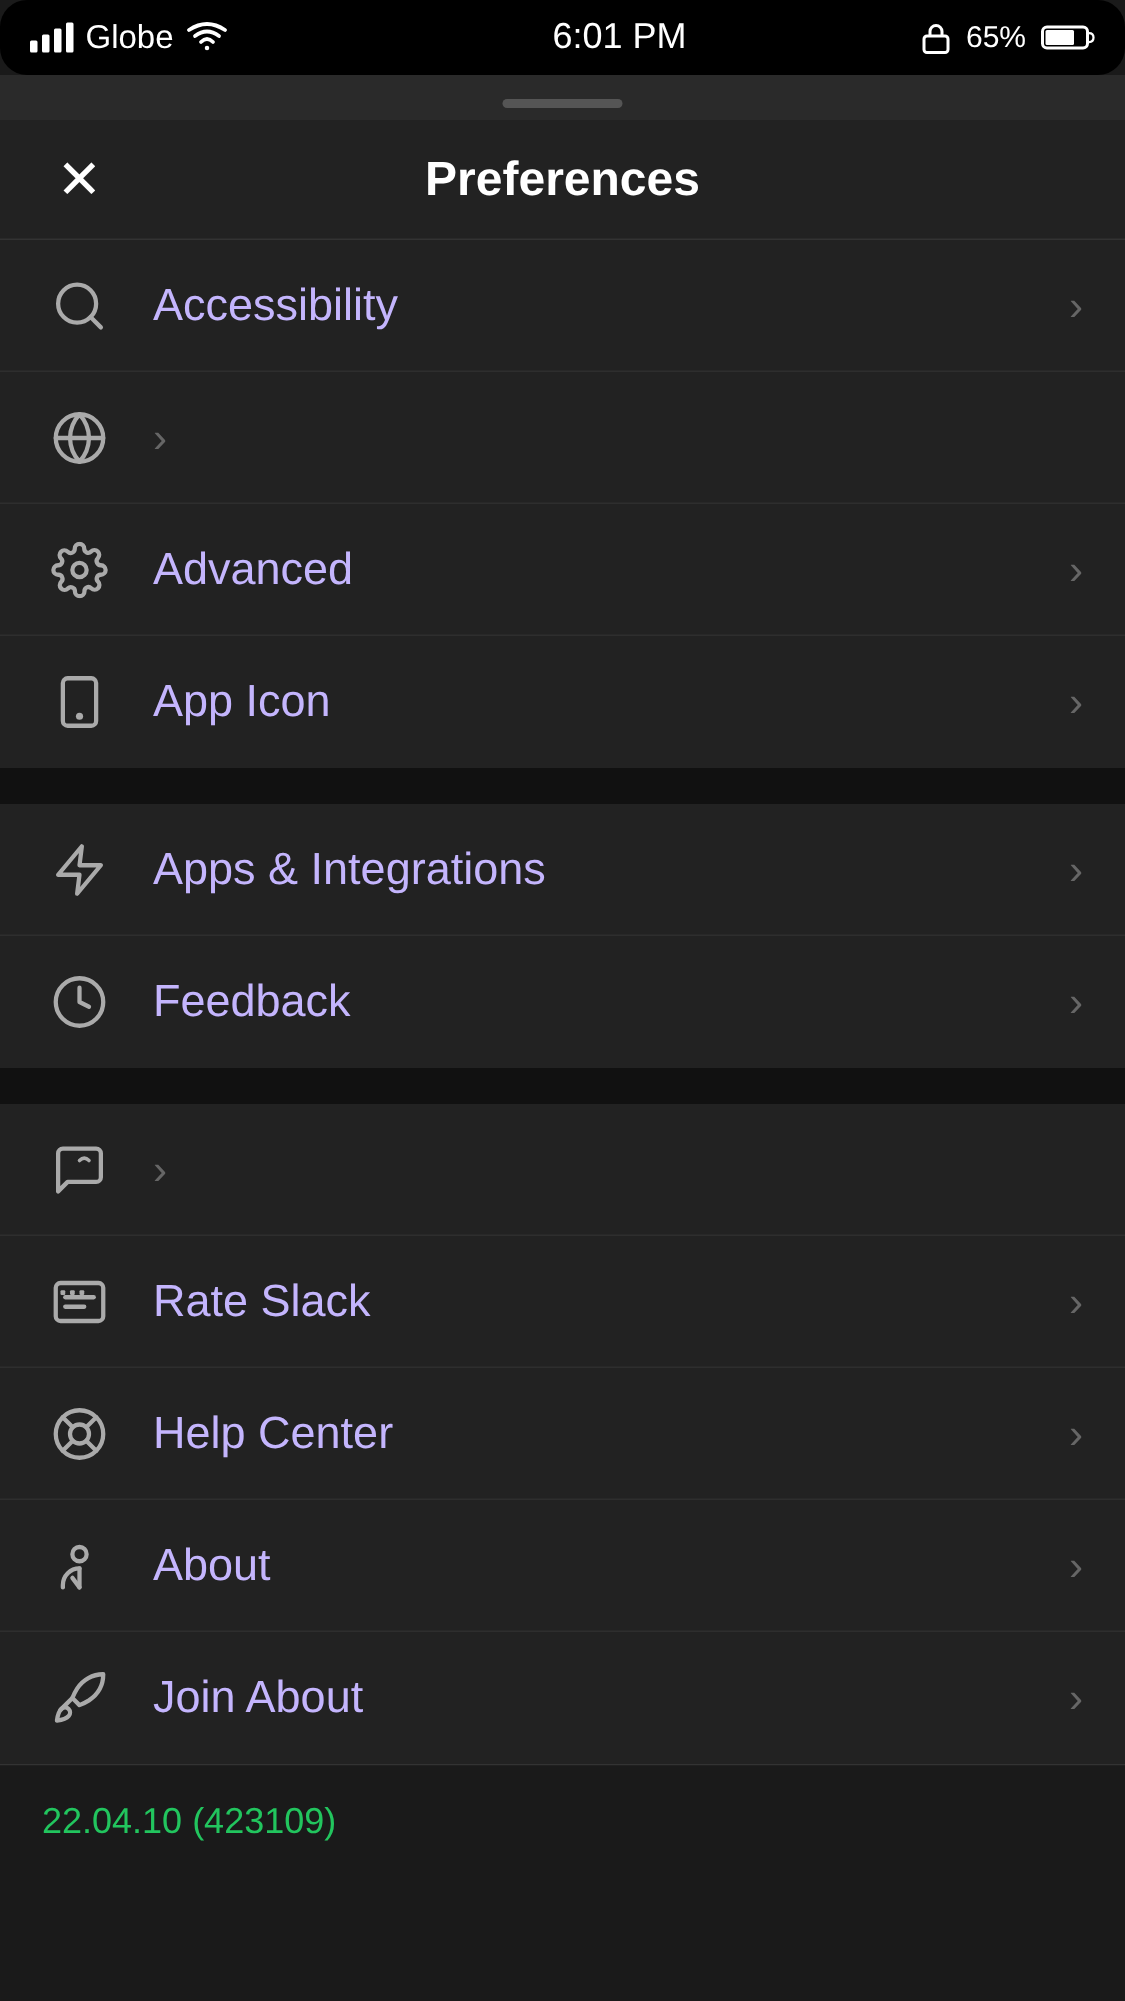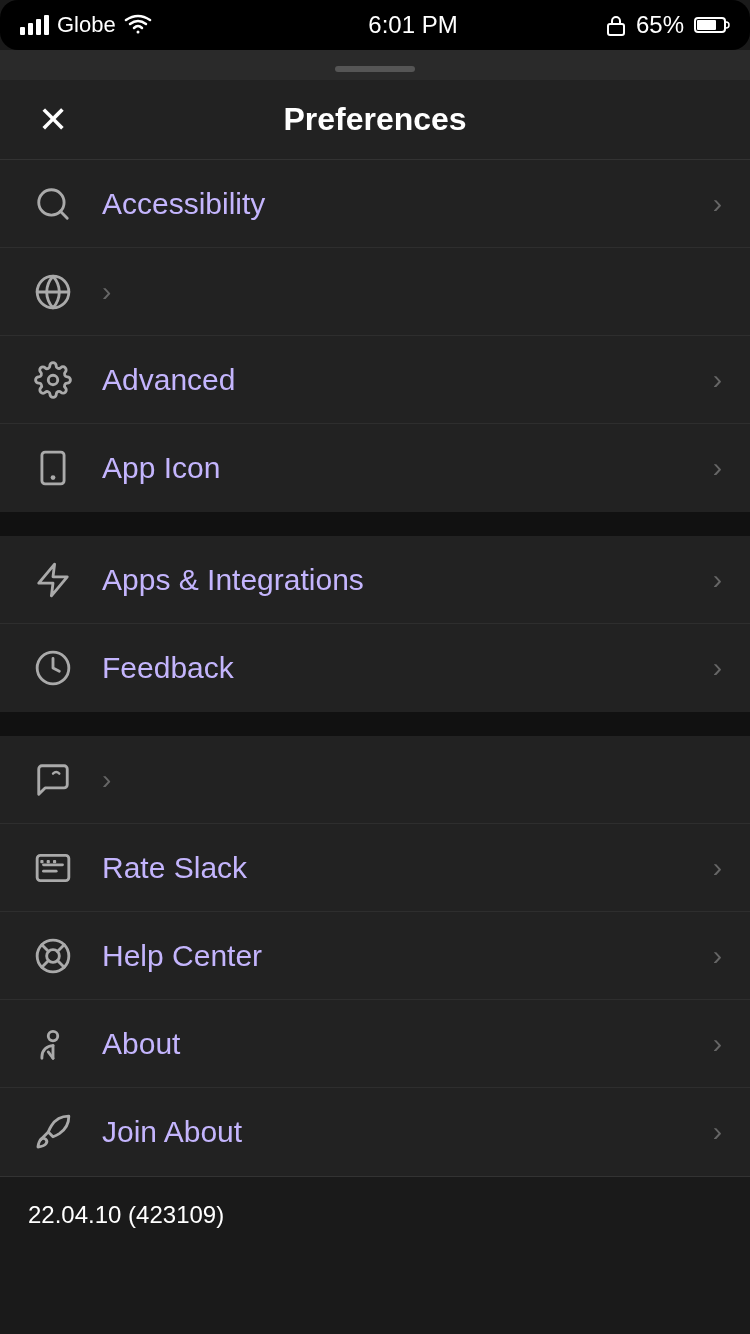--- a/index.html
+++ b/index.html
@@ -54,21 +54,21 @@
       position: absolute;
       left: 50%;
       transform: translateX(-50%);
       margin-left: 38px;
     }
 
     .status-right {
       display: flex;
       align-items: center;
       gap: 10px;
-      font-size: 24px;
+      font-size: 20px;
     }
 
     
     .drag-handle-bar {
       width: 100%;
       background: #2a2a2a;
       height: 30px;
       display: flex;
       align-items: center;
       justify-content: center;
@@ -191,21 +191,21 @@
     }
 
     
     .version-footer {
       padding: 24px 28px;
       background: #1a1a1a;
     }
 
     .version-text {
       font-size: 24px;
-      color: #ffffff;
+      color: #22c55e;
     }
   </style>
 </head>
 <body>
 
 <div class="status-bar">
   <div class="status-left">
     <div class="signal-bars">
       <div class="signal-bar" style="height:8px;"></div>
       <div class="signal-bar" style="height:12px;"></div>

